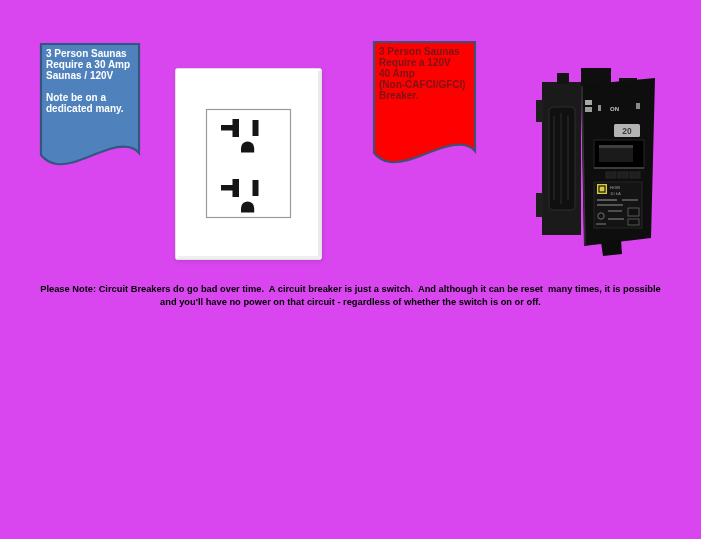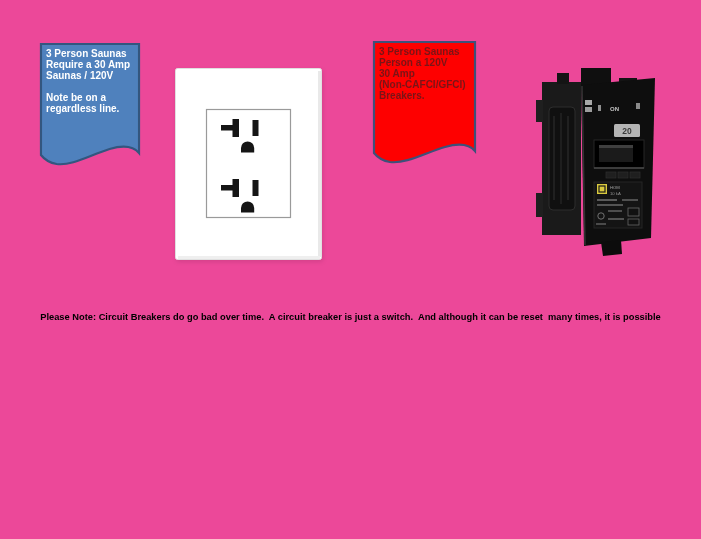--- a/index.html
+++ b/index.html
@@ -1,53 +1,53 @@
 <!DOCTYPE html>
 <html><head>
 <meta charset="utf-8">
 <style>
   html,body{margin:0;padding:0;background:#ffffff;}
   body{width:701px;height:539px;font-family:"Liberation Sans",sans-serif;}
-  .slide{position:relative;width:701px;height:539px;background:#ec4899;overflow:hidden;}
+  .slide{position:relative;width:701px;height:539px;background:#d946ef;overflow:hidden;}
 
   
   .callout{position:absolute;}
   .callout-blue{left:39px;top:42px;width:102px;height:126px;}
   .callout-red{left:372px;top:40px;width:105px;height:126px;}
   .callout-shape{position:absolute;left:0;top:0;width:100%;height:100%;}
   .callout-text{position:absolute;left:7px;top:6px;right:4px;font-size:10px;font-weight:bold;line-height:11px;letter-spacing:0;}
   .callout-blue .callout-text{color:#ffffff;}
   .callout-red .callout-text{color:#7A1417;}
   .cl{min-height:11px;white-space:nowrap;}
 
   
   .outlet{position:absolute;left:175px;top:68px;width:147px;height:192px;}
   .outlet svg{filter:drop-shadow(1px 2px 2px rgba(0,0,0,0.10));}
   .breaker{position:absolute;left:532px;top:58px;width:130px;height:202px;}
 
   
-  .note{position:absolute;left:0;right:0;top:283px;text-align:center;color:#000;font-size:9.3px;font-weight:bold;line-height:13px;margin-top:28px;}
+  .note{position:absolute;left:0;right:0;top:283px;text-align:center;color:#000;font-size:9.3px;font-weight:bold;line-height:13px;}
   .note-line{white-space:pre-wrap;}
 </style>
 </head>
 <body>
 
 <div class="slide">
 
   <div class="callout callout-blue">
     <svg class="callout-shape" viewBox="0 0 104 126" preserveAspectRatio="none">
       <path d="M2,2 H102 V111 C96,104 86,103 72,107 C52,113 34,124 18,122 C12,121 6,118 2,113 Z" stroke="#33567F" stroke-width="2.2" stroke-linejoin="miter" fill="#4F81BD"></path>
     </svg>
     <div class="callout-text">
       <div class="cl">3 Person Saunas</div>
       <div class="cl">Require a 30 Amp</div>
       <div class="cl">Saunas / 120V</div>
       <div class="cl"></div>
       <div class="cl">Note be on a</div>
-      <div class="cl">regardless line.</div>
+      <div class="cl">dedicated many.</div>
     </div>
   </div>
 
   <div class="outlet">
     <svg viewBox="0 0 147 192" width="147" height="192">
       <rect x="0.5" y="0.5" width="146" height="191" rx="2" fill="#ffffff" stroke="#e0e0e0"></rect>
       <rect x="143" y="3" width="3" height="186" fill="#e9e9e9"></rect>
       <rect x="3" y="188" width="142" height="3" fill="#efefef"></rect>
       <rect x="31.5" y="41.5" width="84" height="108" fill="#ffffff" stroke="#9a9a9a" stroke-width="1.2"></rect>
 
@@ -66,24 +66,24 @@
       </g>
     </svg>
   </div>
 
   <div class="callout callout-red">
     <svg class="callout-shape" viewBox="0 0 105 126" preserveAspectRatio="none">
       <path d="M2,2 H103 V111 C97,104 87,103 73,107 C53,113 34,124 18,122 C12,121 6,118 2,113 Z" stroke="#3E5079" stroke-width="2.2" stroke-linejoin="miter" fill="#FE0000"></path>
     </svg>
     <div class="callout-text">
       <div class="cl">3 Person Saunas</div>
-      <div class="cl">Person a 120V</div>
-      <div class="cl">30 Amp</div>
+      <div class="cl">Require a 120V</div>
+      <div class="cl">40 Amp</div>
       <div class="cl">(Non-CAFCI/GFCI)</div>
-      <div class="cl">Breakers.</div>
+      <div class="cl">Breaker.</div>
     </div>
   </div>
 
   <div class="breaker">
     <svg viewBox="0 0 130 202" width="130" height="202">
 
       <rect x="10" y="24" width="39" height="153" fill="#1a1a1a"></rect>
       <rect x="17" y="49" width="26" height="103" rx="4" fill="#101010" stroke="#2d2d2d"></rect>
       <line x1="22" y1="58" x2="22" y2="142" stroke="#262626" stroke-width="1.5"></line>
       <line x1="29" y1="55" x2="29" y2="146" stroke="#232323" stroke-width="1.5"></line>
@@ -130,15 +130,16 @@
       <rect x="76" y="160" width="16" height="2" fill="#525252"></rect>
       <rect x="96" y="161" width="11" height="6" fill="#111111" stroke="#646464" stroke-width="0.8"></rect>
       <rect x="64" y="165" width="10" height="2" fill="#4a4a4a"></rect>
 
       <polygon points="69,184 89,182 90,196 71,198" fill="#0c0c0c"></polygon>
     </svg>
   </div>
 
   <div class="note">
     <div class="note-line">Please Note: Circuit Breakers do go bad over time.  A circuit breaker is just a switch.  And although it can be reset  many times, it is possible</div>
+    <div class="note-line">and you'll have no power on that circuit - regardless of whether the switch is on or off.</div>
   </div>
 
 </div>
 
 </body></html>

